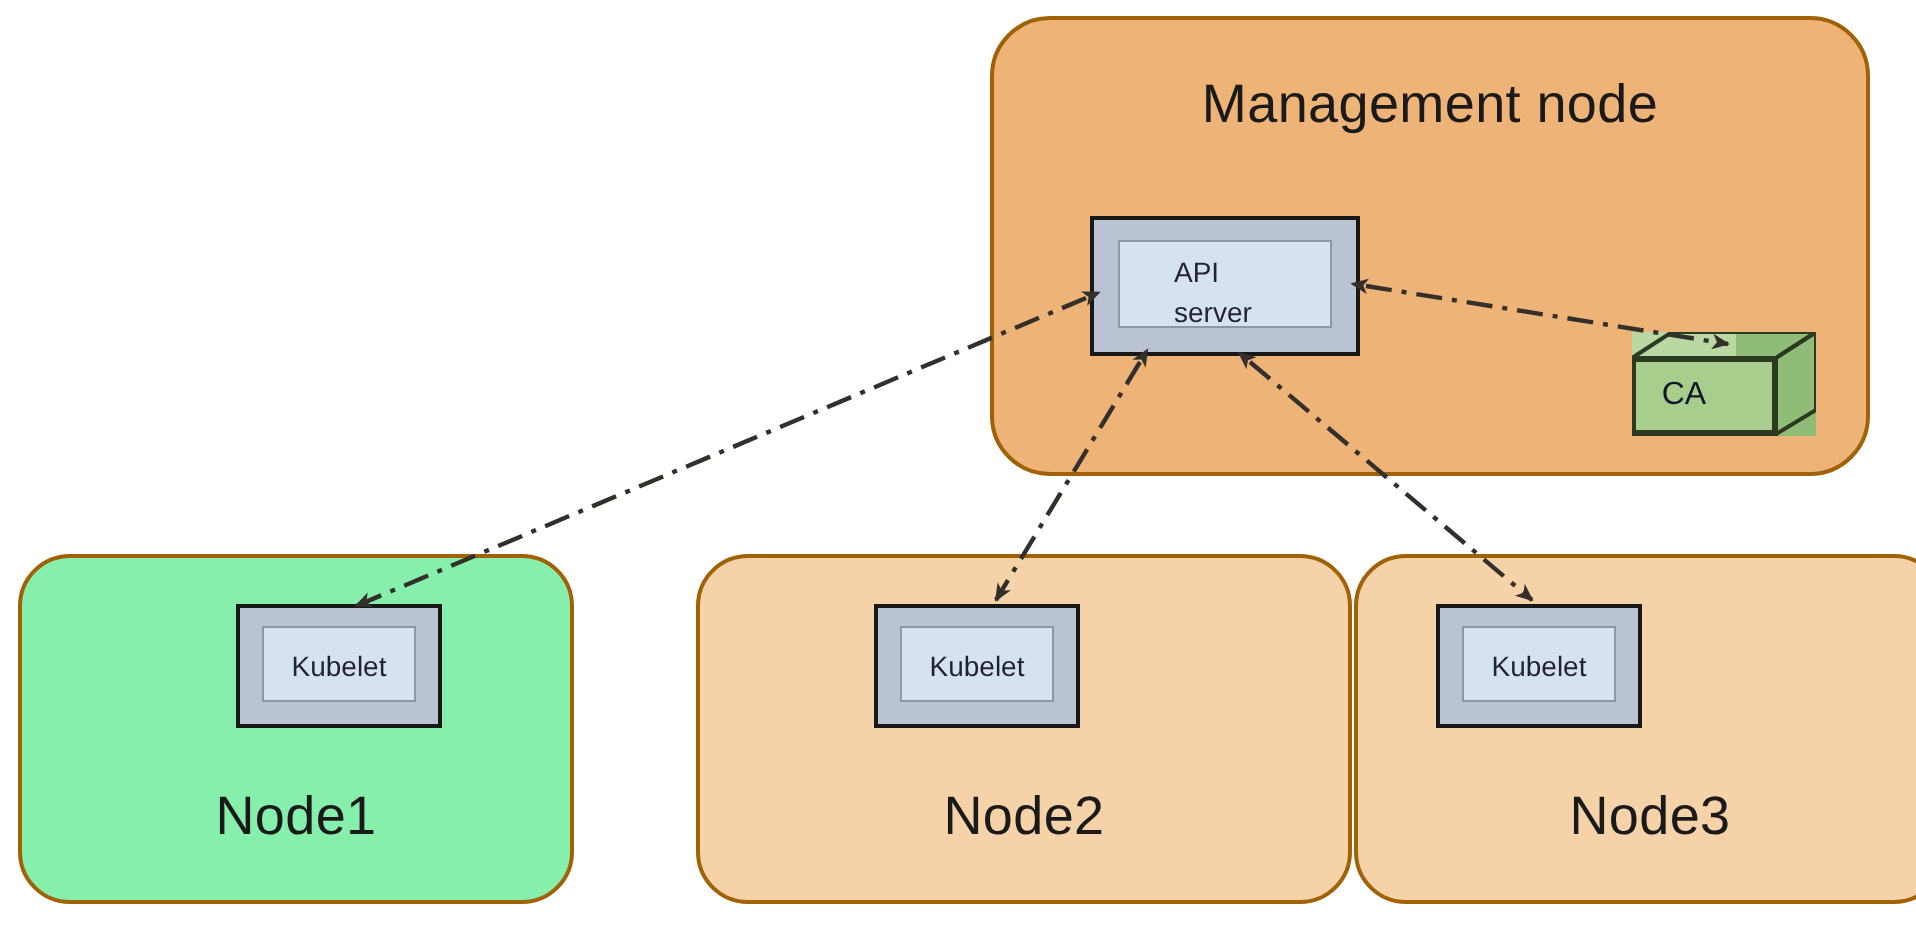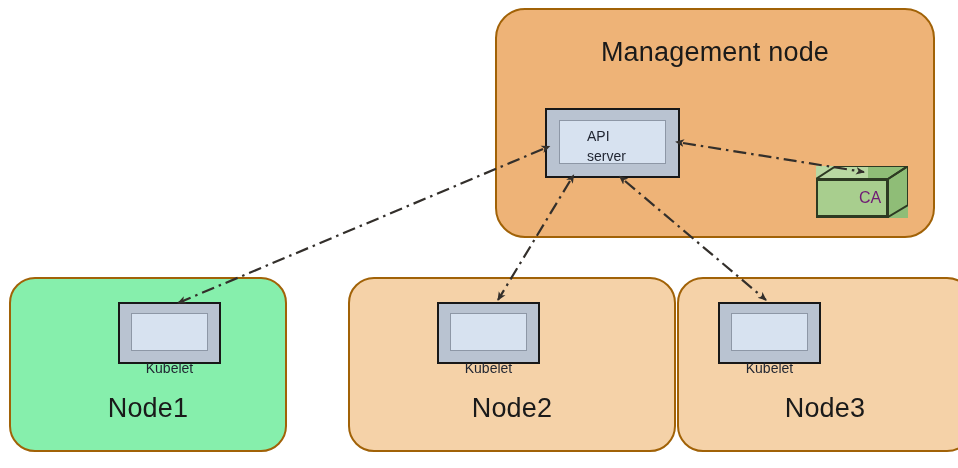--- a/index.html
+++ b/index.html
@@ -68,21 +68,20 @@
   #api-server .face{left:12px;top:10px;right:12px;bottom:12px;}
   #api-server .txt{left:40px;top:16px;font-size:14px;line-height:20px;}
 
   
   .kubelet{width:103px;height:62px;}
   .kubelet .face{left:11px;top:9px;right:11px;bottom:11px;}
   .kubelet .txt{
     left:0;top:0;width:100%;height:100%;
     display:flex;align-items:center;justify-content:center;
     font-size:14px;
-    margin-top:35px;
   }
   #kubelet1{left:118px;top:302px;}
   #kubelet2{left:437px;top:302px;}
   #kubelet3{left:718px;top:302px;}
 
   
   #ca-box{position:absolute;left:816px;top:166px;width:92px;height:52px;}
   #ca-box .ca-front{
     position:absolute;left:0;top:13px;width:72px;height:38px;
     background:#a8ce8e;border:2px solid #2d3a22;box-sizing:border-box;
@@ -91,21 +90,21 @@
     position:absolute;left:0;top:0;width:92px;height:20px;
     background:#b9d8a2;
   }
   #ca-box .ca-side{
     position:absolute;left:52px;top:0;width:40px;height:52px;
     background:#8fbd77;
   }
   #ca-box .ca-label{
     position:absolute;left:0;top:13px;width:52px;height:38px;
     display:flex;align-items:center;justify-content:center;
-    color:#701a75;font-size:16px;padding-left:28px;
+    color:#0f172a;font-size:16px;
   }
   
   #ca-outline{position:absolute;left:0;top:0;width:92px;height:52px;}
 
   
   #links{position:absolute;left:0;top:0;width:958px;height:468px;pointer-events:none;}
 </style>
 </head>
 <body>
 

